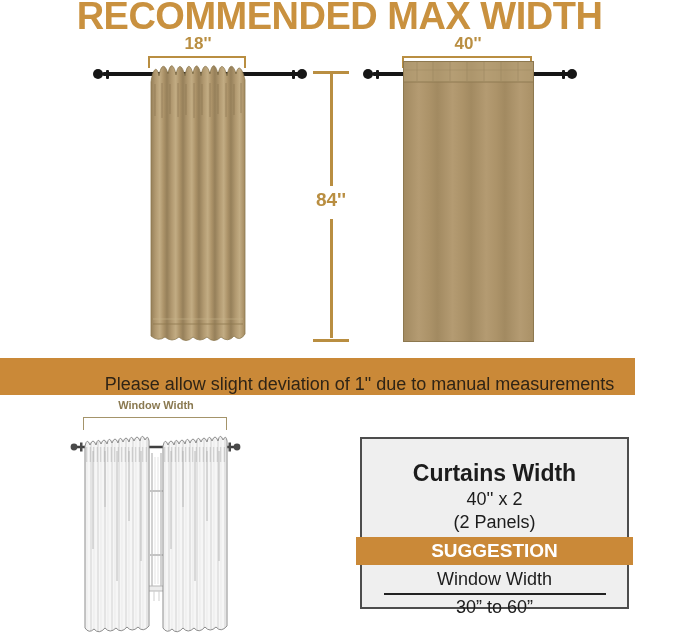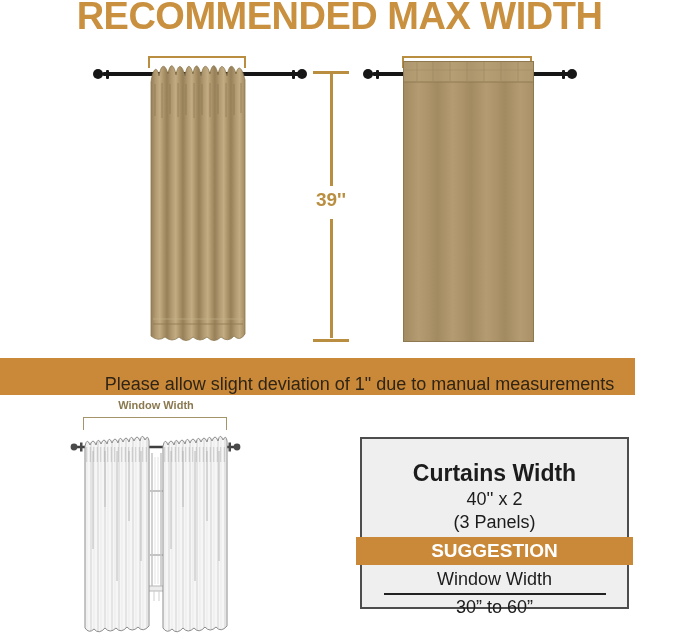--- a/index.html
+++ b/index.html
@@ -52,20 +52,21 @@
   #box-divider{width:222px;height:0;border-top:2px solid #222222;margin-top:3px;}
   #range-row{}
 </style>
 </head>
 <body>
 
 <div id="stage">
 
   <div class="abs" id="main-title">RECOMMENDED MAX WIDTH</div>
 
+  <div class="abs measure-label" style="top:34px;left:148px;width:100px;">18''</div>
   <div class="abs bracket-down" style="top:56px;left:148px;width:94px;height:10px;"></div>
 
   <div class="abs rod" style="top:72px;left:102px;width:199px;"></div>
   <div class="abs finial" style="top:69px;left:93px;"></div>
   <div class="abs finial" style="top:69px;left:297px;"></div>
   <div class="abs rod-cap" style="top:69.5px;left:106px;"></div>
   <div class="abs rod-cap" style="top:69.5px;left:292px;"></div>
 
   <svg class="abs curtain" style="top:58px;left:149px;" width="98" height="288" viewBox="0 0 98 288">
     <defs>
@@ -79,24 +80,25 @@
     </defs>
     <path d="M2,24 C4,10 8,7 10,18 C12,6 16,5 19,16 C21,4 25,6 27,17 C29,5 33,6 36,18 C38,6 41,5 44,16 C46,4 50,6 52,18 C54,6 58,5 61,16 C63,4 67,6 69,17 C71,5 75,6 78,18 C80,6 84,5 87,16 C89,6 93,9 96,22
       L96,276 Q91,284 85,278 Q79,285 72,279 Q65,286 58,279 Q51,285 44,279 Q37,286 30,279 Q23,285 16,279 Q9,284 2,278 Z" fill="url(#gl)" stroke="#8d784f" stroke-width="0.8"></path>
     <path d="M6,26 V58 M13,25 V60 M21,26 V56 M29,25 V59 M37,26 V57 M45,25 V60 M53,26 V57 M61,25 V59 M69,26 V56 M77,25 V59 M85,26 V57 M92,25 V55" stroke="#84704b" stroke-width="1" opacity="0.55" fill="none"></path>
     <path d="M4,266 H94" stroke="#8d784f" stroke-width="1.1" opacity="0.8"></path>
     <path d="M4,261 H94" stroke="#c9b68d" stroke-width="0.8" opacity="0.7"></path>
   </svg>
 
   <div class="abs tcap" style="top:71px;left:313px;width:36px;"></div>
   <div class="abs vline" style="top:73px;left:330px;height:113px;"></div>
-  <div class="abs measure-label" id="height-label" style="top:189px;left:304px;width:54px;">39''</div>
+  <div class="abs measure-label" id="height-label" style="top:189px;left:304px;width:54px;">84''</div>
   <div class="abs vline" style="top:219px;left:330px;height:119px;"></div>
   <div class="abs tcap" style="top:339px;left:313px;width:36px;"></div>
 
+  <div class="abs measure-label" style="top:34px;left:402px;width:132px;">40''</div>
   <div class="abs bracket-down" style="top:56px;left:402px;width:126px;height:10px;"></div>
 
   <div class="abs rod" style="top:72px;left:372px;width:199px;"></div>
   <div class="abs finial" style="top:69px;left:363px;"></div>
   <div class="abs finial" style="top:69px;left:567px;"></div>
   <div class="abs rod-cap" style="top:69.5px;left:376px;"></div>
   <div class="abs rod-cap" style="top:69.5px;left:562px;"></div>
 
   <svg class="abs curtain" style="top:61px;left:403px;" width="131" height="281" viewBox="0 0 131 281">
     <defs>
@@ -150,20 +152,20 @@
       <rect x="32" y="18" width="62" height="15" fill="url(#hp)"></rect>
       <path d="M39,22 V120 M51,22 V78 M63,22 V152 M75,22 V92 M87,22 V132" stroke="#adadad" stroke-width="0.8" fill="none"></path>
     </g>
     <use href="#panelL" x="78"></use>
   </svg>
 
 
   <div class="abs" id="choose-box">
     <div id="cw-header">Curtains Width</div>
     <div class="box-row">40'' x 2</div>
-    <div class="box-row">(3 Panels)</div>
+    <div class="box-row">(2 Panels)</div>
     <div id="suggestion-band">SUGGESTION</div>
     <div class="box-row" id="ww-row">Window Width</div>
     <div id="box-divider"></div>
     <div class="box-row" id="range-row">30” to 60”</div>
   </div>
 
 </div>
 
 </body></html>

